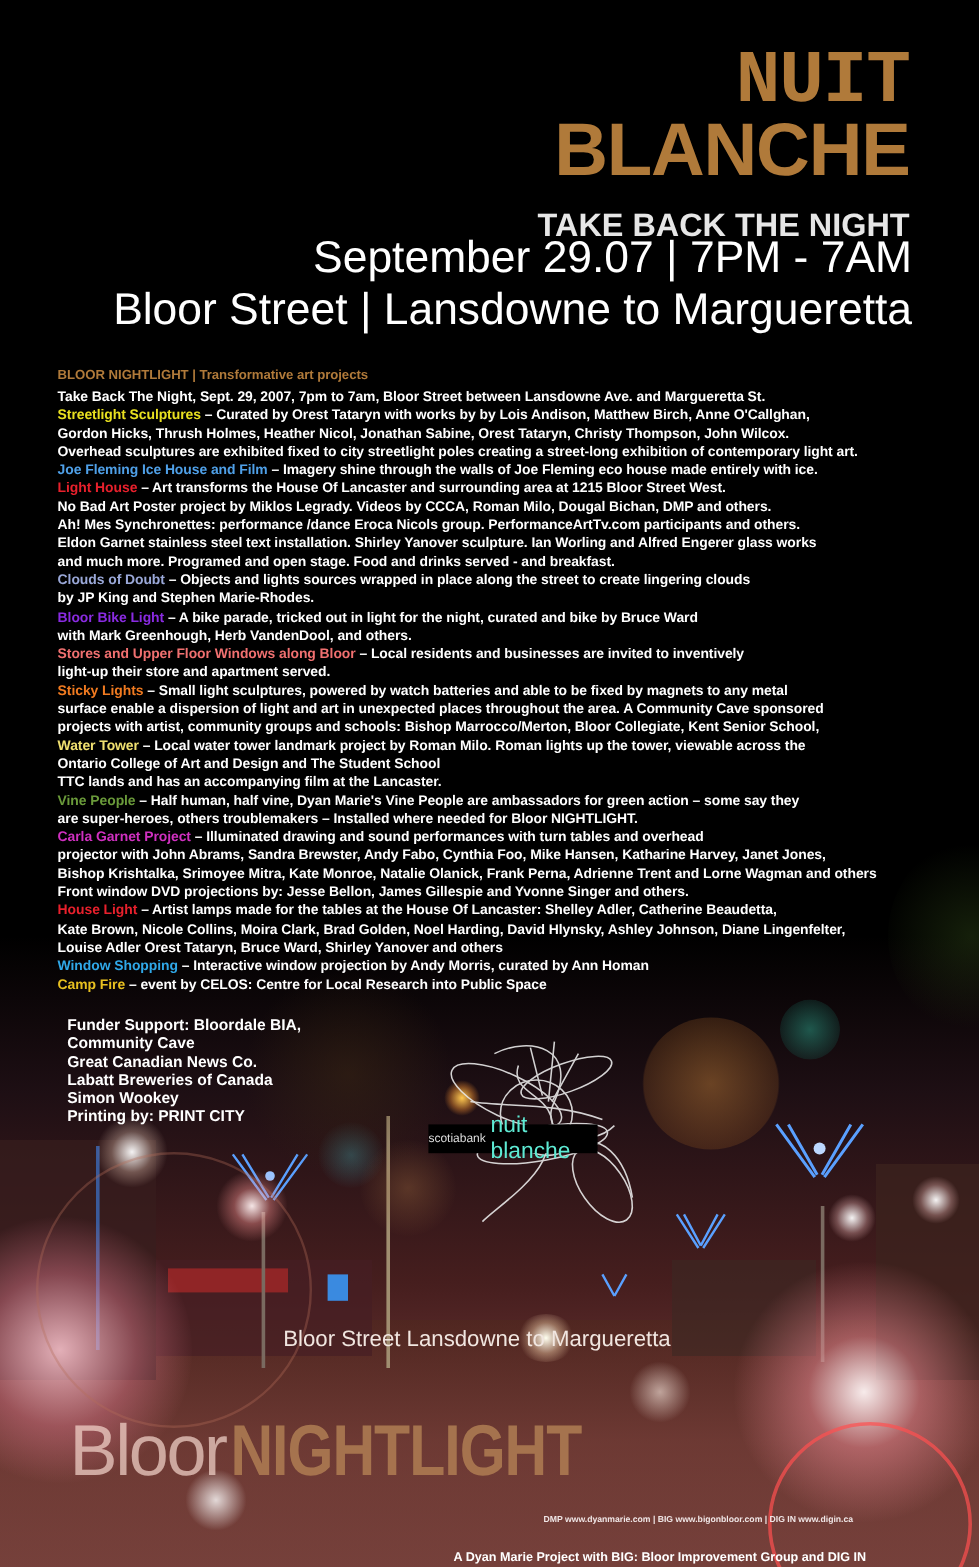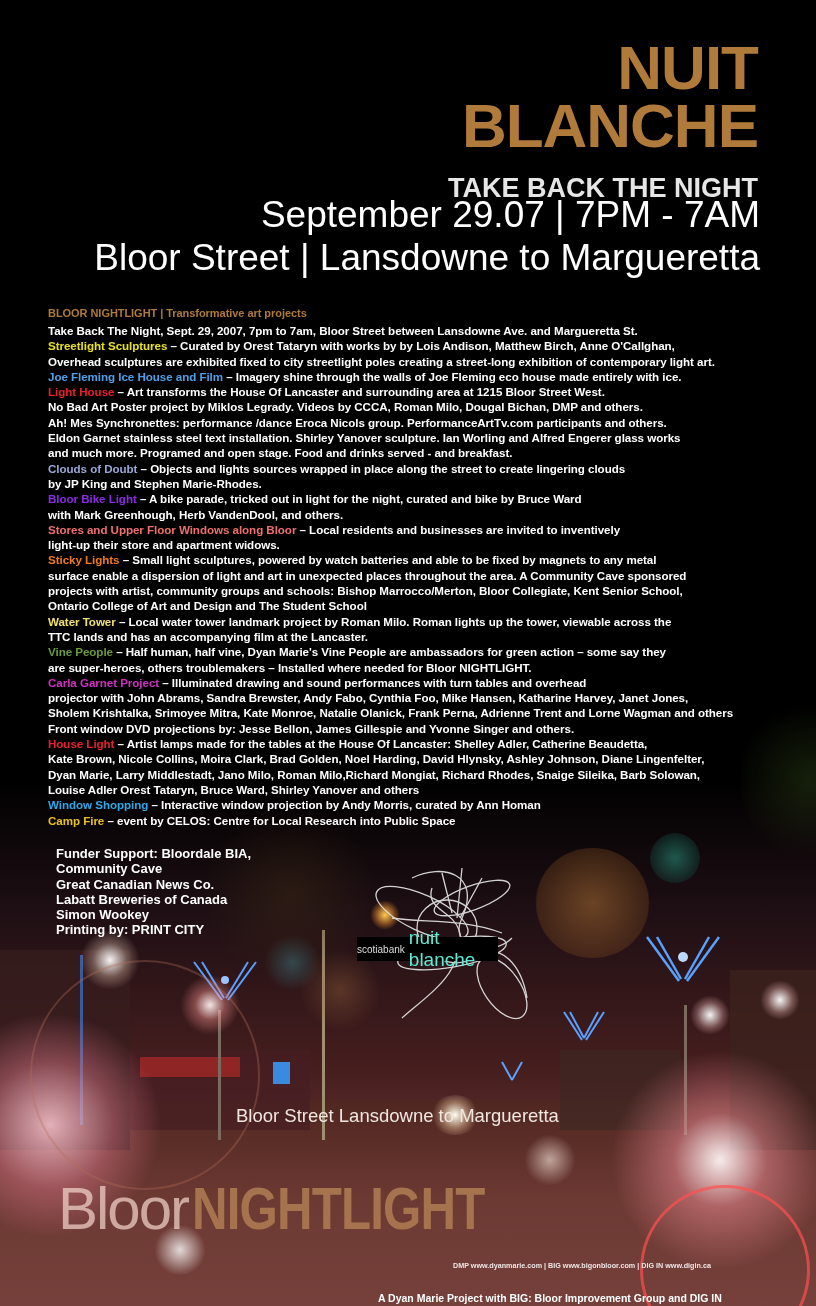--- a/index.html
+++ b/index.html
@@ -20,21 +20,21 @@
   .pole { position:absolute; width:3px; background:#7a6a60; }
   .road {
     position:absolute; left:0; top:1100px; width:816px; height:206px;
     background:linear-gradient(180deg, rgba(80,40,30,0.6), rgba(140,80,70,0.55));
   }
 
   
   .title-nuit {
     position:absolute; right:58px; top:42px;
     font-weight:bold; font-size:62px; line-height:52px; color:#b07a3a;
-    letter-spacing:-1px; 
+    letter-spacing:-1px; font-family:Liberation Mono, monospace;
   }
   .title-blanche {
     position:absolute; right:58px; top:98px;
     font-weight:bold; font-size:62px; line-height:56px; color:#b07a3a;
     letter-spacing:-1px; text-align:right;
   }
   .subtitle {
     position:absolute; right:58px; top:155px;
     font-weight:bold; font-size:27px; line-height:32px; color:#e6e6e6; text-align:right;margin-top:17px;
   }
@@ -163,48 +163,48 @@
 <div class="title-blanche">BLANCHE</div>
 <div class="subtitle">TAKE BACK THE NIGHT</div>
 <div class="date-line">September 29.07 | 7PM - 7AM</div>
 <div class="loc-line">Bloor Street | Lansdowne to Margueretta</div>
 
 <div class="content">
   <div class="section-heading">BLOOR NIGHTLIGHT | Transformative art projects</div>
   <p>Take Back The Night, Sept. 29, 2007, 7pm to 7am, Bloor Street between Lansdowne Ave. and Margueretta St.</p>
   <div id="projects">
       <p><span class="proj" style="color: rgb(232, 224, 32);">Streetlight Sculptures</span><span> – Curated by Orest Tataryn with works by by Lois Andison, Matthew Birch, Anne O'Callghan,</span></p>
+      <p><span>Gordon Hicks, Thrush Holmes, Heather Nicol, Jonathan Sabine, Orest Tataryn, Christy Thompson, John Wilcox.</span></p>
       <p><span>Overhead sculptures are exhibited fixed to city streetlight poles creating a street-long exhibition of contemporary light art.</span></p>
       <p><span class="proj" style="color: rgb(79, 160, 232);">Joe Fleming Ice House and Film</span><span> – Imagery shine through the walls of Joe Fleming eco house made entirely with ice.</span></p>
       <p><span class="proj" style="color: rgb(232, 32, 44);">Light House</span><span> – Art transforms the House Of Lancaster and surrounding area at 1215 Bloor Street West.</span></p>
       <p><span>No Bad Art Poster project by Miklos  Legrady. Videos by CCCA, Roman Milo, Dougal Bichan, DMP and others.</span></p>
       <p><span>Ah! Mes Synchronettes: performance /dance Eroca Nicols group. PerformanceArtTv.com participants and others.</span></p>
       <p><span>Eldon Garnet stainless steel text installation. Shirley Yanover sculpture. Ian Worling and Alfred  Engerer glass works</span></p>
       <p><span>and much more. Programed and open stage. Food and drinks served - and breakfast.</span></p>
       <p><span class="proj" style="color: rgb(154, 168, 216);">Clouds of Doubt</span><span> – Objects and lights sources wrapped in place along the street to create lingering clouds</span></p>
       <p><span>by JP King and Stephen Marie-Rhodes.</span></p>
       <p><span class="proj" style="color: rgb(138, 43, 226);">Bloor Bike Light</span><span> – A bike parade, tricked out in light for the night, curated and bike by Bruce Ward</span></p>
       <p><span>with Mark Greenhough, Herb VandenDool, and others.</span></p>
       <p><span class="proj" style="color: rgb(240, 112, 112);">Stores and Upper Floor Windows along Bloor</span><span> – Local residents and businesses are invited to inventively</span></p>
-      <p><span>light-up their store and apartment widows.</span></p>
+      <p><span>light-up their store and apartment served.</span></p>
       <p><span class="proj" style="color: rgb(240, 122, 32);">Sticky Lights</span><span> – Small light sculptures, powered by watch batteries and able to be fixed by magnets to any metal</span></p>
       <p><span>surface enable a dispersion of light and art in unexpected places throughout the area. A Community Cave sponsored</span></p>
       <p><span>projects with artist, community groups and schools: Bishop Marrocco/Merton, Bloor Collegiate, Kent Senior School,</span></p>
+      <p><span class="proj" style="color: rgb(240, 224, 112);">Water Tower</span><span> – Local water tower landmark project by Roman Milo. Roman lights up the tower, viewable across the</span></p>
       <p><span>Ontario College of Art and Design and The Student School</span></p>
-      <p><span class="proj" style="color: rgb(240, 224, 112);">Water Tower</span><span> – Local water tower landmark project by Roman Milo. Roman lights up the tower, viewable across the</span></p>
       <p><span>TTC lands and has an accompanying film at the Lancaster.</span></p>
       <p><span class="proj" style="color: rgb(106, 154, 58);">Vine People</span><span> – Half human, half vine, Dyan Marie's Vine People are ambassadors for green action  – some say they</span></p>
       <p><span>are super-heroes, others troublemakers – Installed where needed for Bloor NIGHTLIGHT.</span></p>
       <p><span class="proj" style="color: rgb(208, 48, 192);">Carla Garnet Project</span><span> – Illuminated drawing and sound performances with turn tables and overhead</span></p>
       <p><span>projector with John Abrams, Sandra Brewster, Andy Fabo, Cynthia Foo, Mike Hansen, Katharine Harvey, Janet Jones,</span></p>
-      <p><span>Sholem Krishtalka, Srimoyee Mitra, Kate Monroe, Natalie Olanick, Frank Perna, Adrienne Trent and Lorne Wagman and others</span></p>
+      <p><span>Bishop Krishtalka, Srimoyee Mitra, Kate Monroe, Natalie Olanick, Frank Perna, Adrienne Trent and Lorne Wagman and others</span></p>
       <p><span>Front window DVD projections by: Jesse Bellon, James Gillespie and Yvonne Singer and others.</span></p>
       <p><span class="proj" style="color: rgb(232, 32, 44); text-align: center;">House Light</span><span> – Artist lamps made for the tables at the House Of Lancaster: Shelley Adler, Catherine Beaudetta,</span></p>
       <p><span>Kate Brown, Nicole Collins, Moira Clark, Brad Golden, Noel Harding, David Hlynsky, Ashley Johnson, Diane Lingenfelter,</span></p>
-      <p><span>Dyan Marie, Larry Middlestadt, Jano Milo, Roman Milo,Richard Mongiat, Richard Rhodes, Snaige Sileika, Barb Solowan,</span></p>
       <p><span>Louise Adler Orest Tataryn, Bruce Ward, Shirley Yanover and others</span></p>
       <p><span class="proj" style="color: rgb(48, 168, 232);">Window Shopping</span><span> – Interactive window projection by Andy Morris, curated by Ann Homan</span></p>
       <p><span class="proj" style="color: rgb(232, 192, 32);">Camp Fire</span><span> – event by CELOS: Centre for Local Research into Public Space</span></p>
     </div>
 </div>
 
 <div class="funders">
   <div>Funder Support: Bloordale BIA,</div>
   <div>Community Cave</div>
   <div>Great Canadian News Co.</div>

